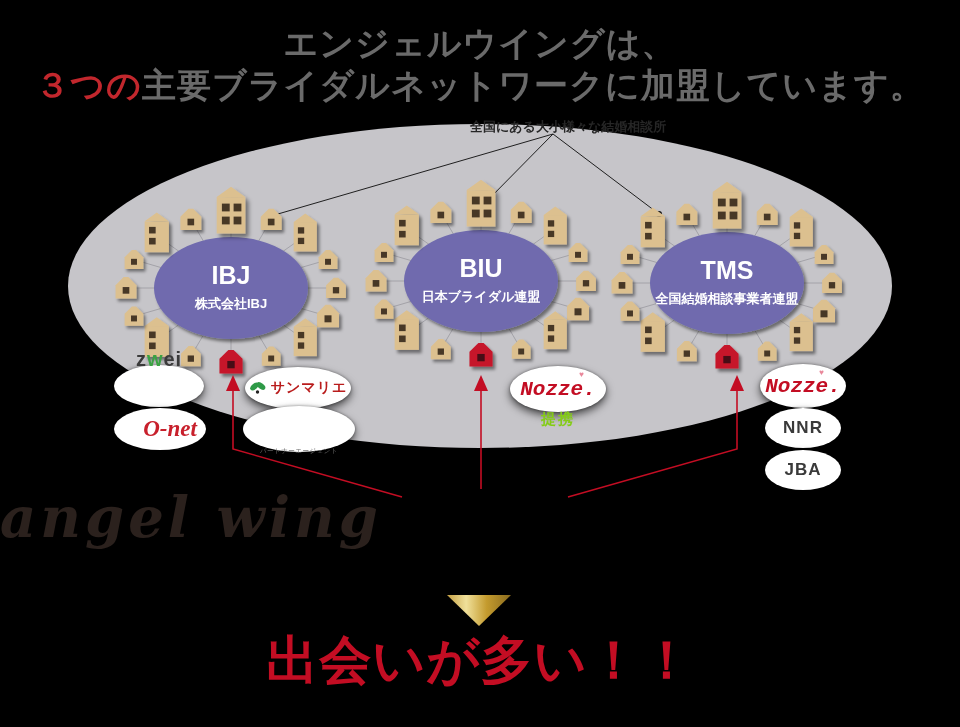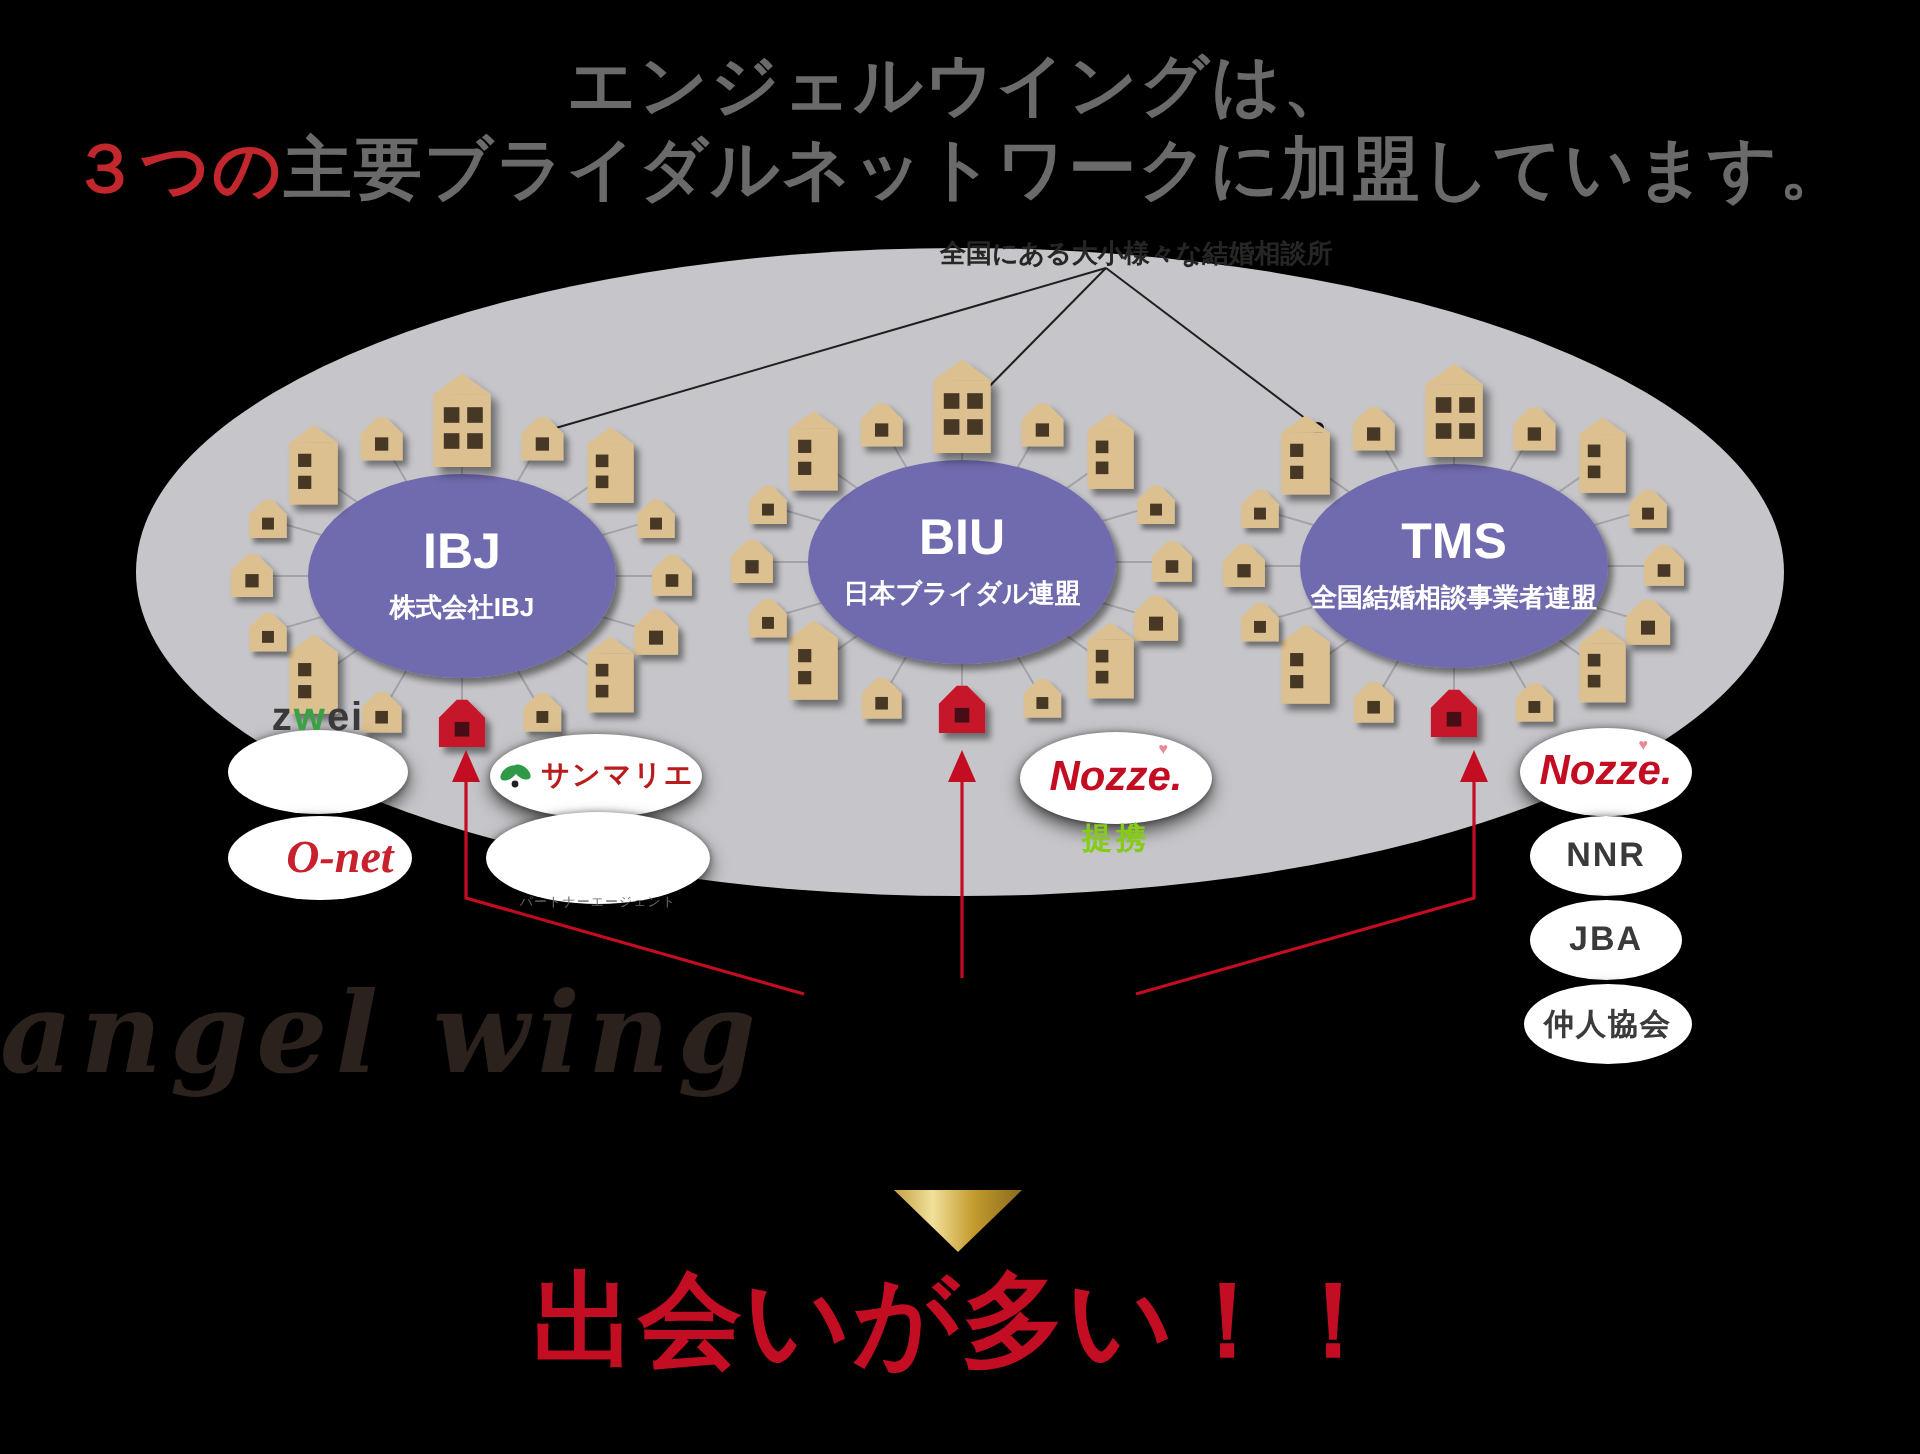--- a/index.html
+++ b/index.html
@@ -44,21 +44,21 @@
   .zwei-text { font-size:20px; font-weight:bold; color:#3A3A3A; line-height:19px; letter-spacing:1px; }
   .zwei-text .green { color:#3BA243; }
   .zwei-sub  { font-size:7px; color:#8A8A8A; letter-spacing:2px; }
   .onet-text {
     font-family:"Liberation Serif","DejaVu Serif",serif; font-style:italic;
     font-weight:bold; font-size:23px; color:#C8202C; letter-spacing:0;margin-left:20px;
   }
   .sunmarie-text { font-size:14px; font-weight:bold; color:#b91c1c; letter-spacing:1px; }
   .partner-sub { font-size:6.5px; color:#666; letter-spacing:.5px; margin-top:1px; }
   .nozze-text {
-    font-family:Liberation Sans, sans-serif; font-style:italic;
+    font-family:Liberation Mono, monospace; font-style:italic;
     font-weight:bold; font-size:21px; color:#C30D23;
   }
   .nozze-heart { position:absolute; top:4px; right:22px; font-size:8px; color:#E9889B;
     font-style:normal; }
   .plain-text  { font-size:17px; font-weight:bold; color:#3A3A3A; letter-spacing:1px; }
   .nakodo-text { font-size:15px; font-weight:bold; color:#3A3A3A; letter-spacing:1px; }
 
   .teikei {
     position:absolute; left:510px; top:410px; width:96px; text-align:center;
     font-size:15px; font-weight:bold; color:#84cc16; letter-spacing:2px;
@@ -452,20 +452,17 @@
   </div>
 
   <div class="badge badge-nnr">
     <div class="plain-text">NNR</div>
   </div>
 
   <div class="badge badge-jba">
     <div class="plain-text">JBA</div>
   </div>
 
-  <div class="badge badge-nakodo">
-    <div class="nakodo-text">仲人協会</div>
-  </div>
 
   <div class="brand">angel wing</div>
   <div class="result">出会いが多い！！</div>
 
 </div>
 
 </body></html>

